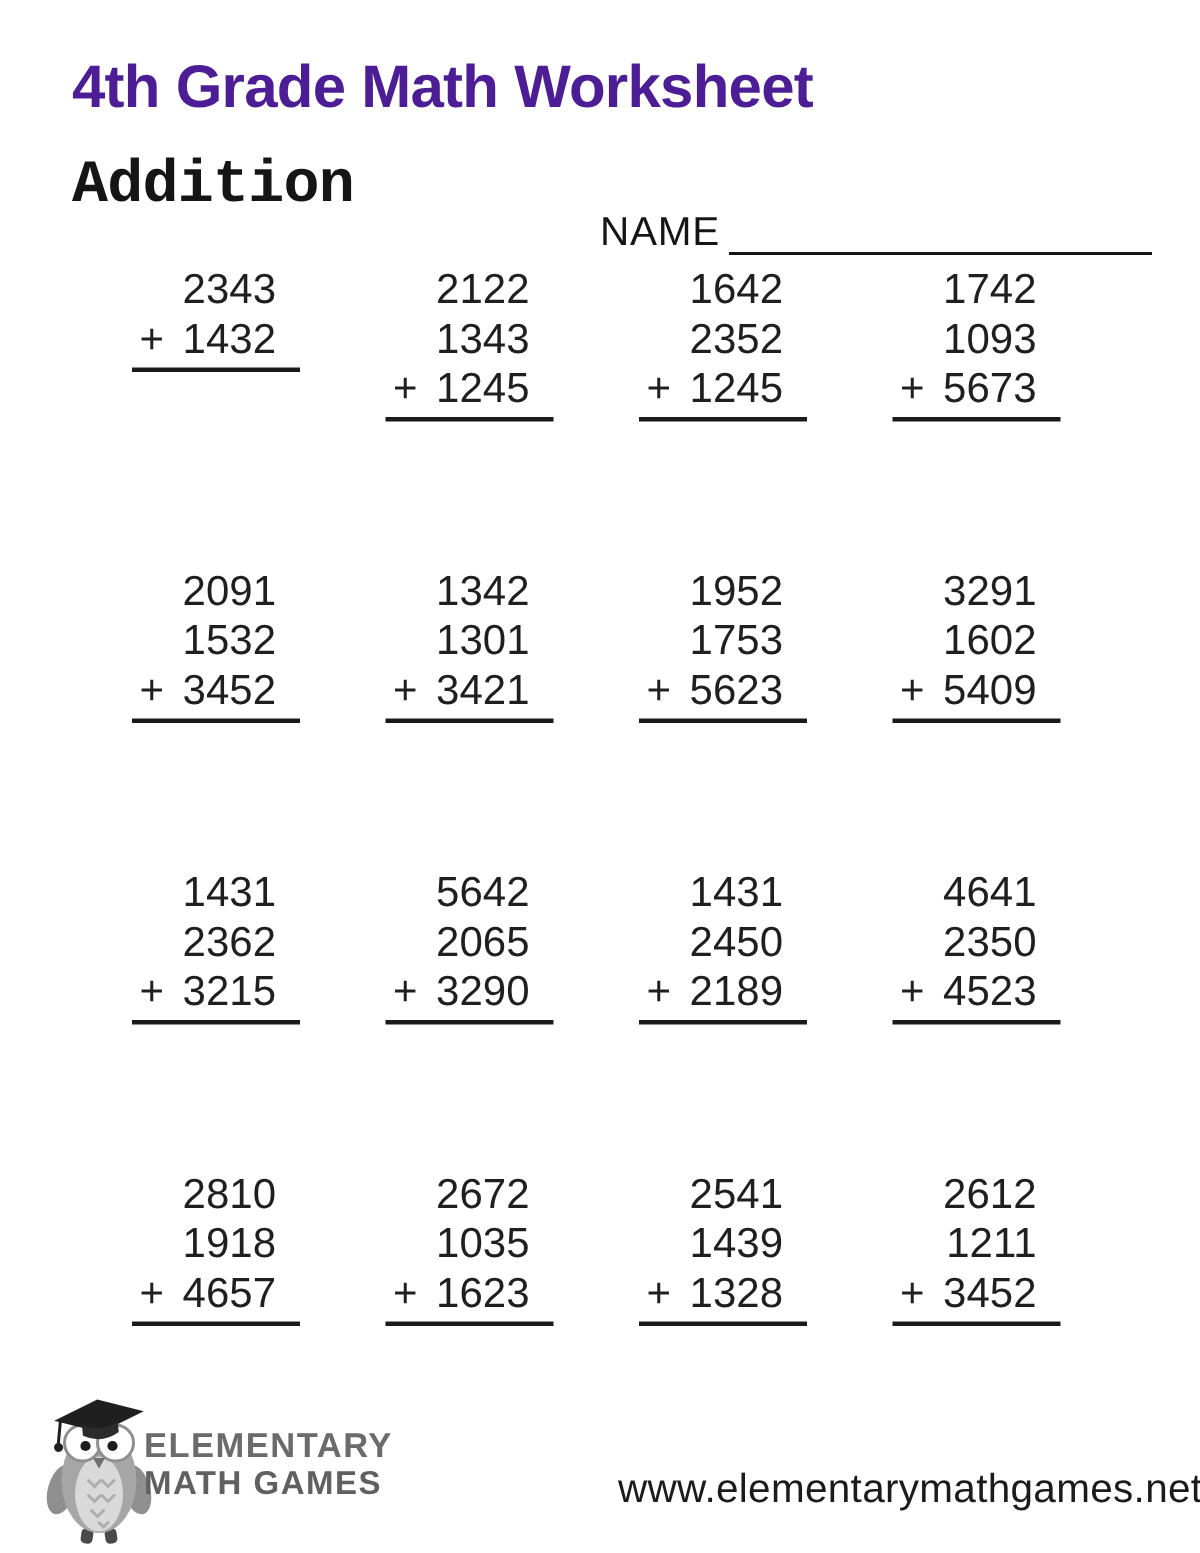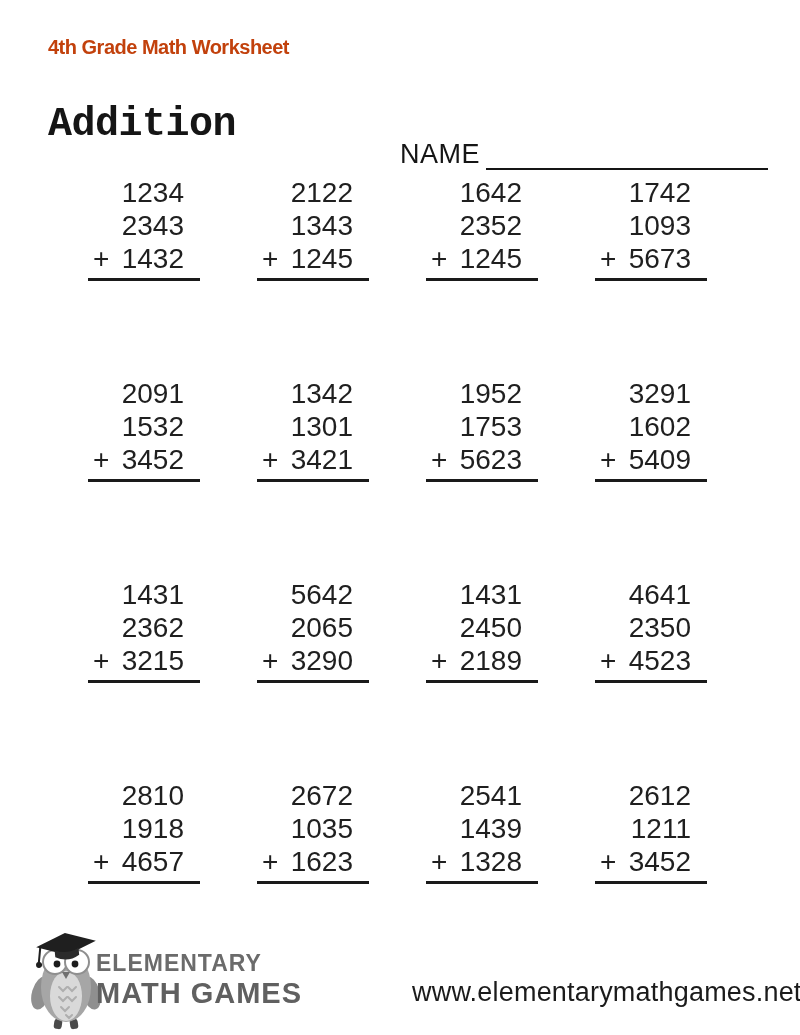--- a/index.html
+++ b/index.html
@@ -6,21 +6,21 @@
   html, body { background: #ffffff; }
   body {
     width: 800px; height: 1035px;
     position: relative;
     overflow: hidden;
     font-family: "Liberation Sans", sans-serif;
     color: #1a1a1a;
   }
   .page-title {
     position: absolute; left: 48px; top: 36px;
-    font-size: 20px; letter-spacing: -0.5px; color: #c2410c;
+    font-size: 40px; letter-spacing: -0.5px; color: #4c1d95;
   }
   .section-title {
     position: absolute; left: 48px; top: 102px;
     font-size: 40px; letter-spacing: -0.5px; color: #151515; font-family: Liberation Mono, monospace;
   }
   .name-row {
     position: absolute; left: 400px; top: 108px;
     display: flex; align-items: flex-end; margin-top: 28px;
   }
   .name-label { font-size: 27px; letter-spacing: 0.5px; color: #151515; }
@@ -44,41 +44,40 @@
   .sum-row .addend { padding-right: 0; }
   .plus { font-size: 28px; }
   .answer-line { border-bottom: 3px solid #1a1a1a; margin-top: 3px; width: 100%; height: 0; }
   .footer-logo-owl { position: absolute; left: 30px; top: 931px; width: 72px; height: 100px; }
   .footer-logo-text {
     position: absolute; left: 96px; top: 951px;
     font-weight: bold; color: #6b6b6b; letter-spacing: 1px;
     line-height: 1.12;
   }
   .logo-line1 { font-size: 23px; }
-  .logo-line2 { font-size: 29px; color: #606060; }
+  .logo-line2 { font-size: 22px; color: #606060; }
   .footer-website {
     position: absolute; left: 412px; top: 977px;
     font-size: 27px; color: #1b1b1b; letter-spacing: 0.2px;
   }
 </style>
 </head>
 <body>
 
 <h1 class="page-title">4th Grade Math Worksheet</h1>
 
 <h2 class="section-title">Addition</h2>
 
 <div class="name-row">
   <span class="name-label">NAME</span>
   <span class="name-line"></span>
 </div>
 
 <div class="problems-grid" id="problems-grid">
   <div class="problem">
-    <div class="addend">1234</div>
     <div class="addend">2343</div>
     <div class="sum-row">
       <span class="plus">+</span>
       <span class="addend">1432</span>
     </div>
     <div class="answer-line"></div>
   </div>
 
   <div class="problem">
     <div class="addend">2122</div>

